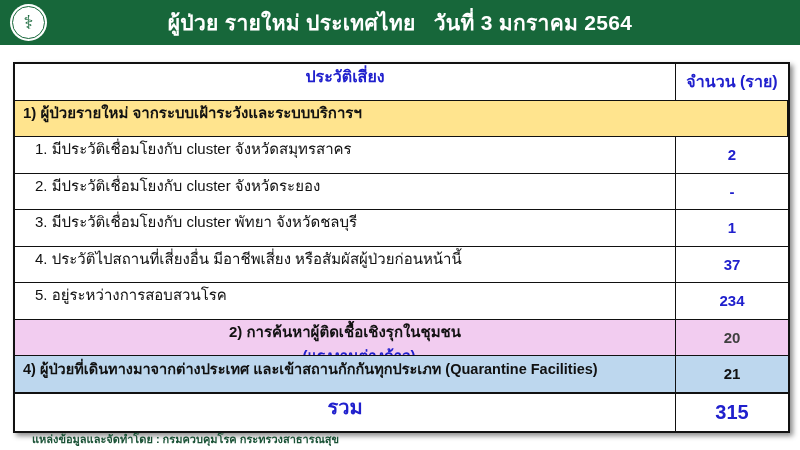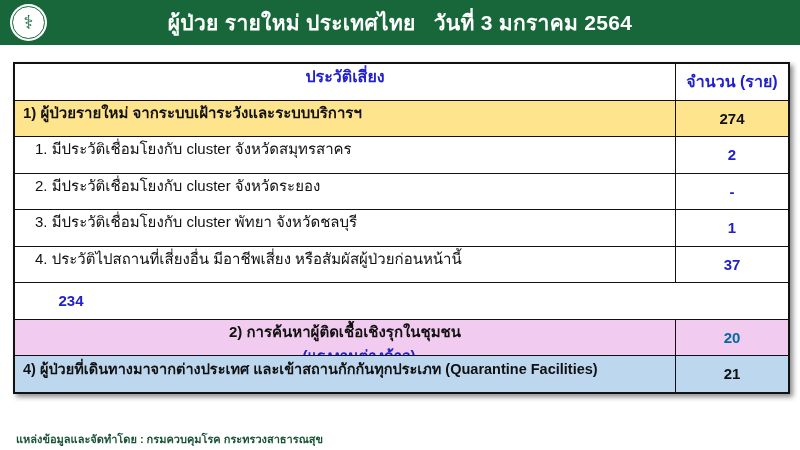--- a/index.html
+++ b/index.html
@@ -50,31 +50,31 @@
   }
   .th-row .td-label{justify-content:center;font-weight:bold;color:var(--blue-text,#2020CD);font-size:16px;}
   .th-row .td-value{color:var(--blue-text,#2020CD);font-size:16px;}
   .row-yellow{background:var(--yellow,#FFE48E);}
   .row-yellow .td-label{font-weight:bold;}
   .row-yellow .td-value{color:#111;}
   .row-sub .td-label{padding-left:20px;font-weight:normal;}
   .row-sub .td-value{color:var(--blue-text,#2020CD);}
   .row-pink{background:var(--pink,#F2CCF0);}
   .row-pink .td-label{font-weight:bold;flex-direction:column;}
-  .row-pink .td-value{color:#0369a1;}
+  .row-pink .td-value{color:#404040;}
   .label-extra{color:var(--blue-text,#2020CD);margin-left:28px;font-weight:bold;}
   .row-blue{background:var(--blue-row,#BDD7EE);}
   .row-blue .td-label{font-weight:bold;font-size:14.5px;}
   .row-blue .td-value{color:#111;}
   .row-total{height:37px;border-top:2px solid #111;}
   .row-total .td-label{justify-content:center;font-weight:bold;font-size:20px;color:var(--blue-text,#2020CD);}
   .row-total .td-value{font-size:20px;color:var(--blue-text,#2020CD);}
   
   .footer{
-    position:absolute;left:16px;top:430px;
+    position:absolute;left:32px;top:430px;
     font-size:11px;font-weight:bold;color:var(--footer,#1A5236);
   }
 </style>
 </head>
 <body>
 
 <div class="titlebar">
   <div class="logo">
     <div class="logo-inner">⚕</div>
   </div>
@@ -86,21 +86,20 @@
 
 <div class="report-table">
 
   <div class="tr th-row">
     <div class="td-label">ประวัติเสี่ยง</div>
     <div class="td-value">จำนวน (ราย)</div>
   </div>
 
   <div class="tr row-yellow">
     <div class="td-label">1) ผู้ป่วยรายใหม่ จากระบบเฝ้าระวังและระบบบริการฯ</div>
-    <div class="td-value">274</div>
   </div>
 
   <div class="tr row-sub">
     <div class="td-label">1. มีประวัติเชื่อมโยงกับ cluster จังหวัดสมุทรสาคร</div>
     <div class="td-value">2</div>
   </div>
 
   <div class="tr row-sub">
     <div class="td-label">2. มีประวัติเชื่อมโยงกับ cluster จังหวัดระยอง</div>
     <div class="td-value">-</div>
@@ -110,32 +109,37 @@
     <div class="td-label">3. มีประวัติเชื่อมโยงกับ cluster พัทยา จังหวัดชลบุรี</div>
     <div class="td-value">1</div>
   </div>
 
   <div class="tr row-sub">
     <div class="td-label">4. ประวัติไปสถานที่เสี่ยงอื่น มีอาชีพเสี่ยง หรือสัมผัสผู้ป่วยก่อนหน้านี้</div>
     <div class="td-value">37</div>
   </div>
 
   <div class="tr row-sub">
+    <div class="td-label">5. อยู่ระหว่างการสอบสวนโรค</div>
     <div class="td-value">234</div>
   </div>
 
   <div class="tr row-pink">
     <div class="td-label">
       <span>2) การค้นหาผู้ติดเชื้อเชิงรุกในชุมชน</span>
       <span class="label-extra">(แรงงานต่างด้าว)</span>
     </div>
     <div class="td-value">20</div>
   </div>
 
   <div class="tr row-blue">
     <div class="td-label">4) ผู้ป่วยที่เดินทางมาจากต่างประเทศ และเข้าสถานกักกันทุกประเภท  (Quarantine Facilities)</div>
     <div class="td-value">21</div>
   </div>
 
+  <div class="tr row-total">
+    <div class="td-label">รวม</div>
+    <div class="td-value">315</div>
+  </div>
 
 </div>
 
 <div class="footer">แหล่งข้อมูลและจัดทำโดย : กรมควบคุมโรค กระทรวงสาธารณสุข</div>
 
 </body></html>

